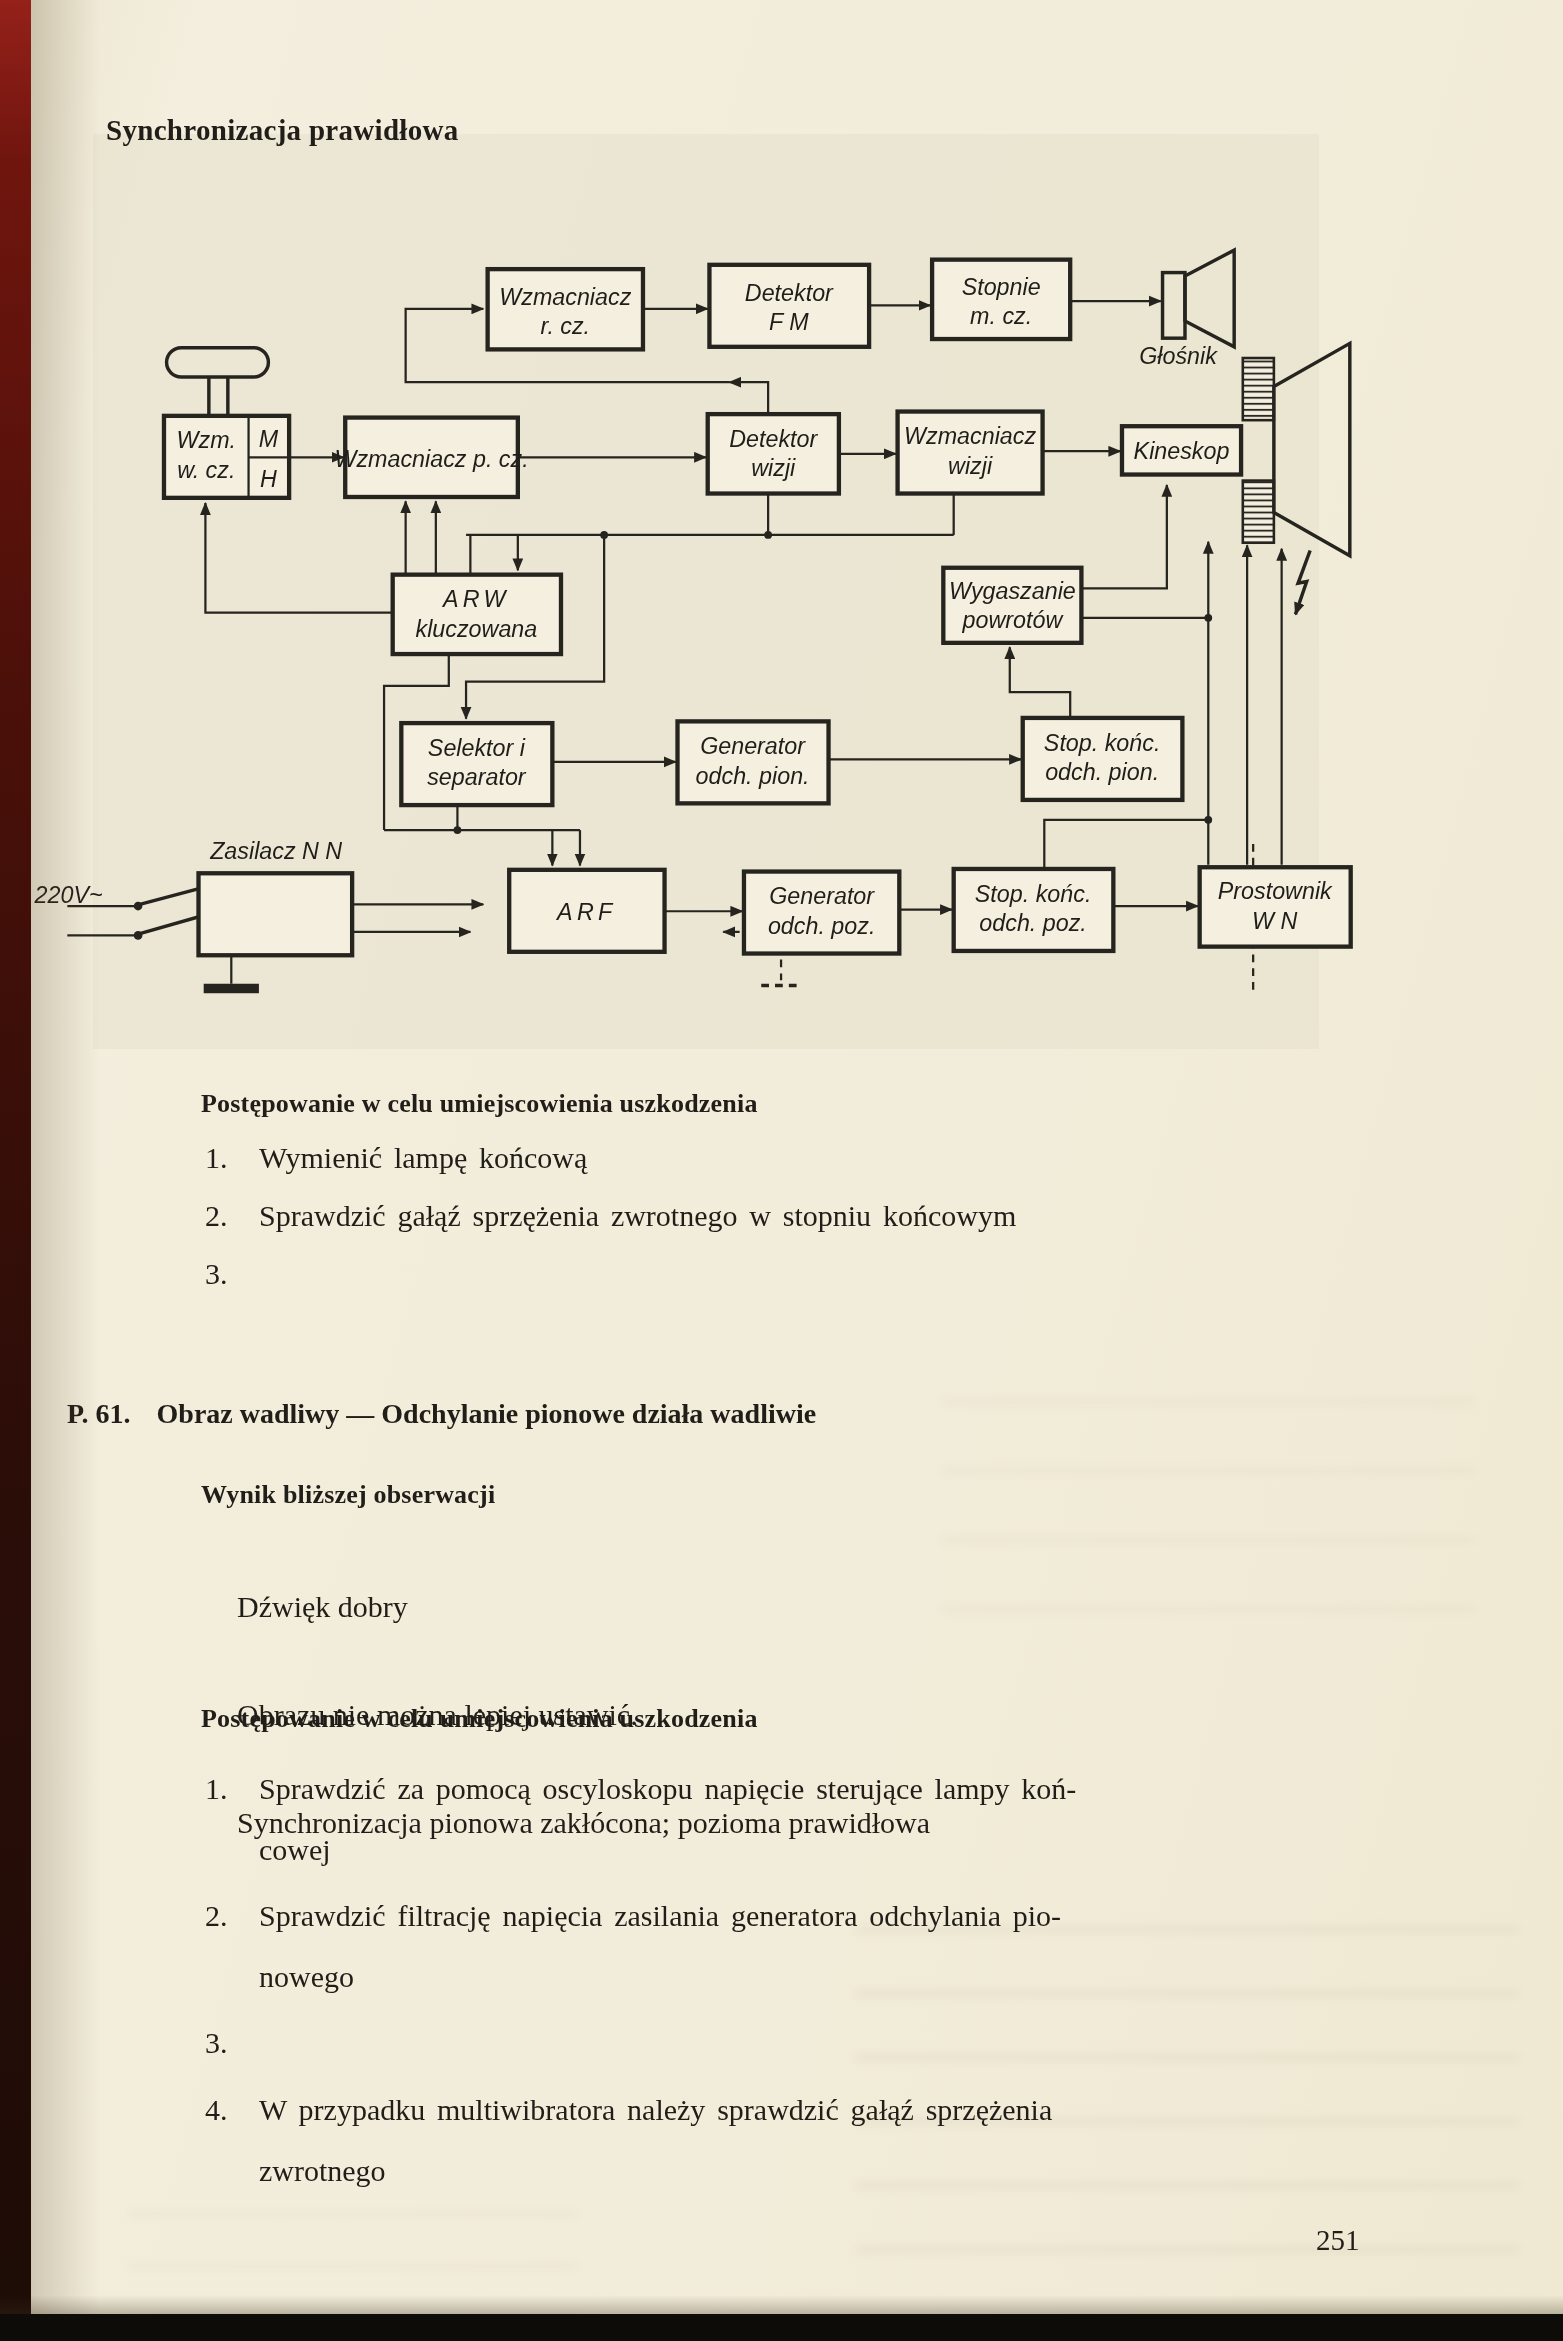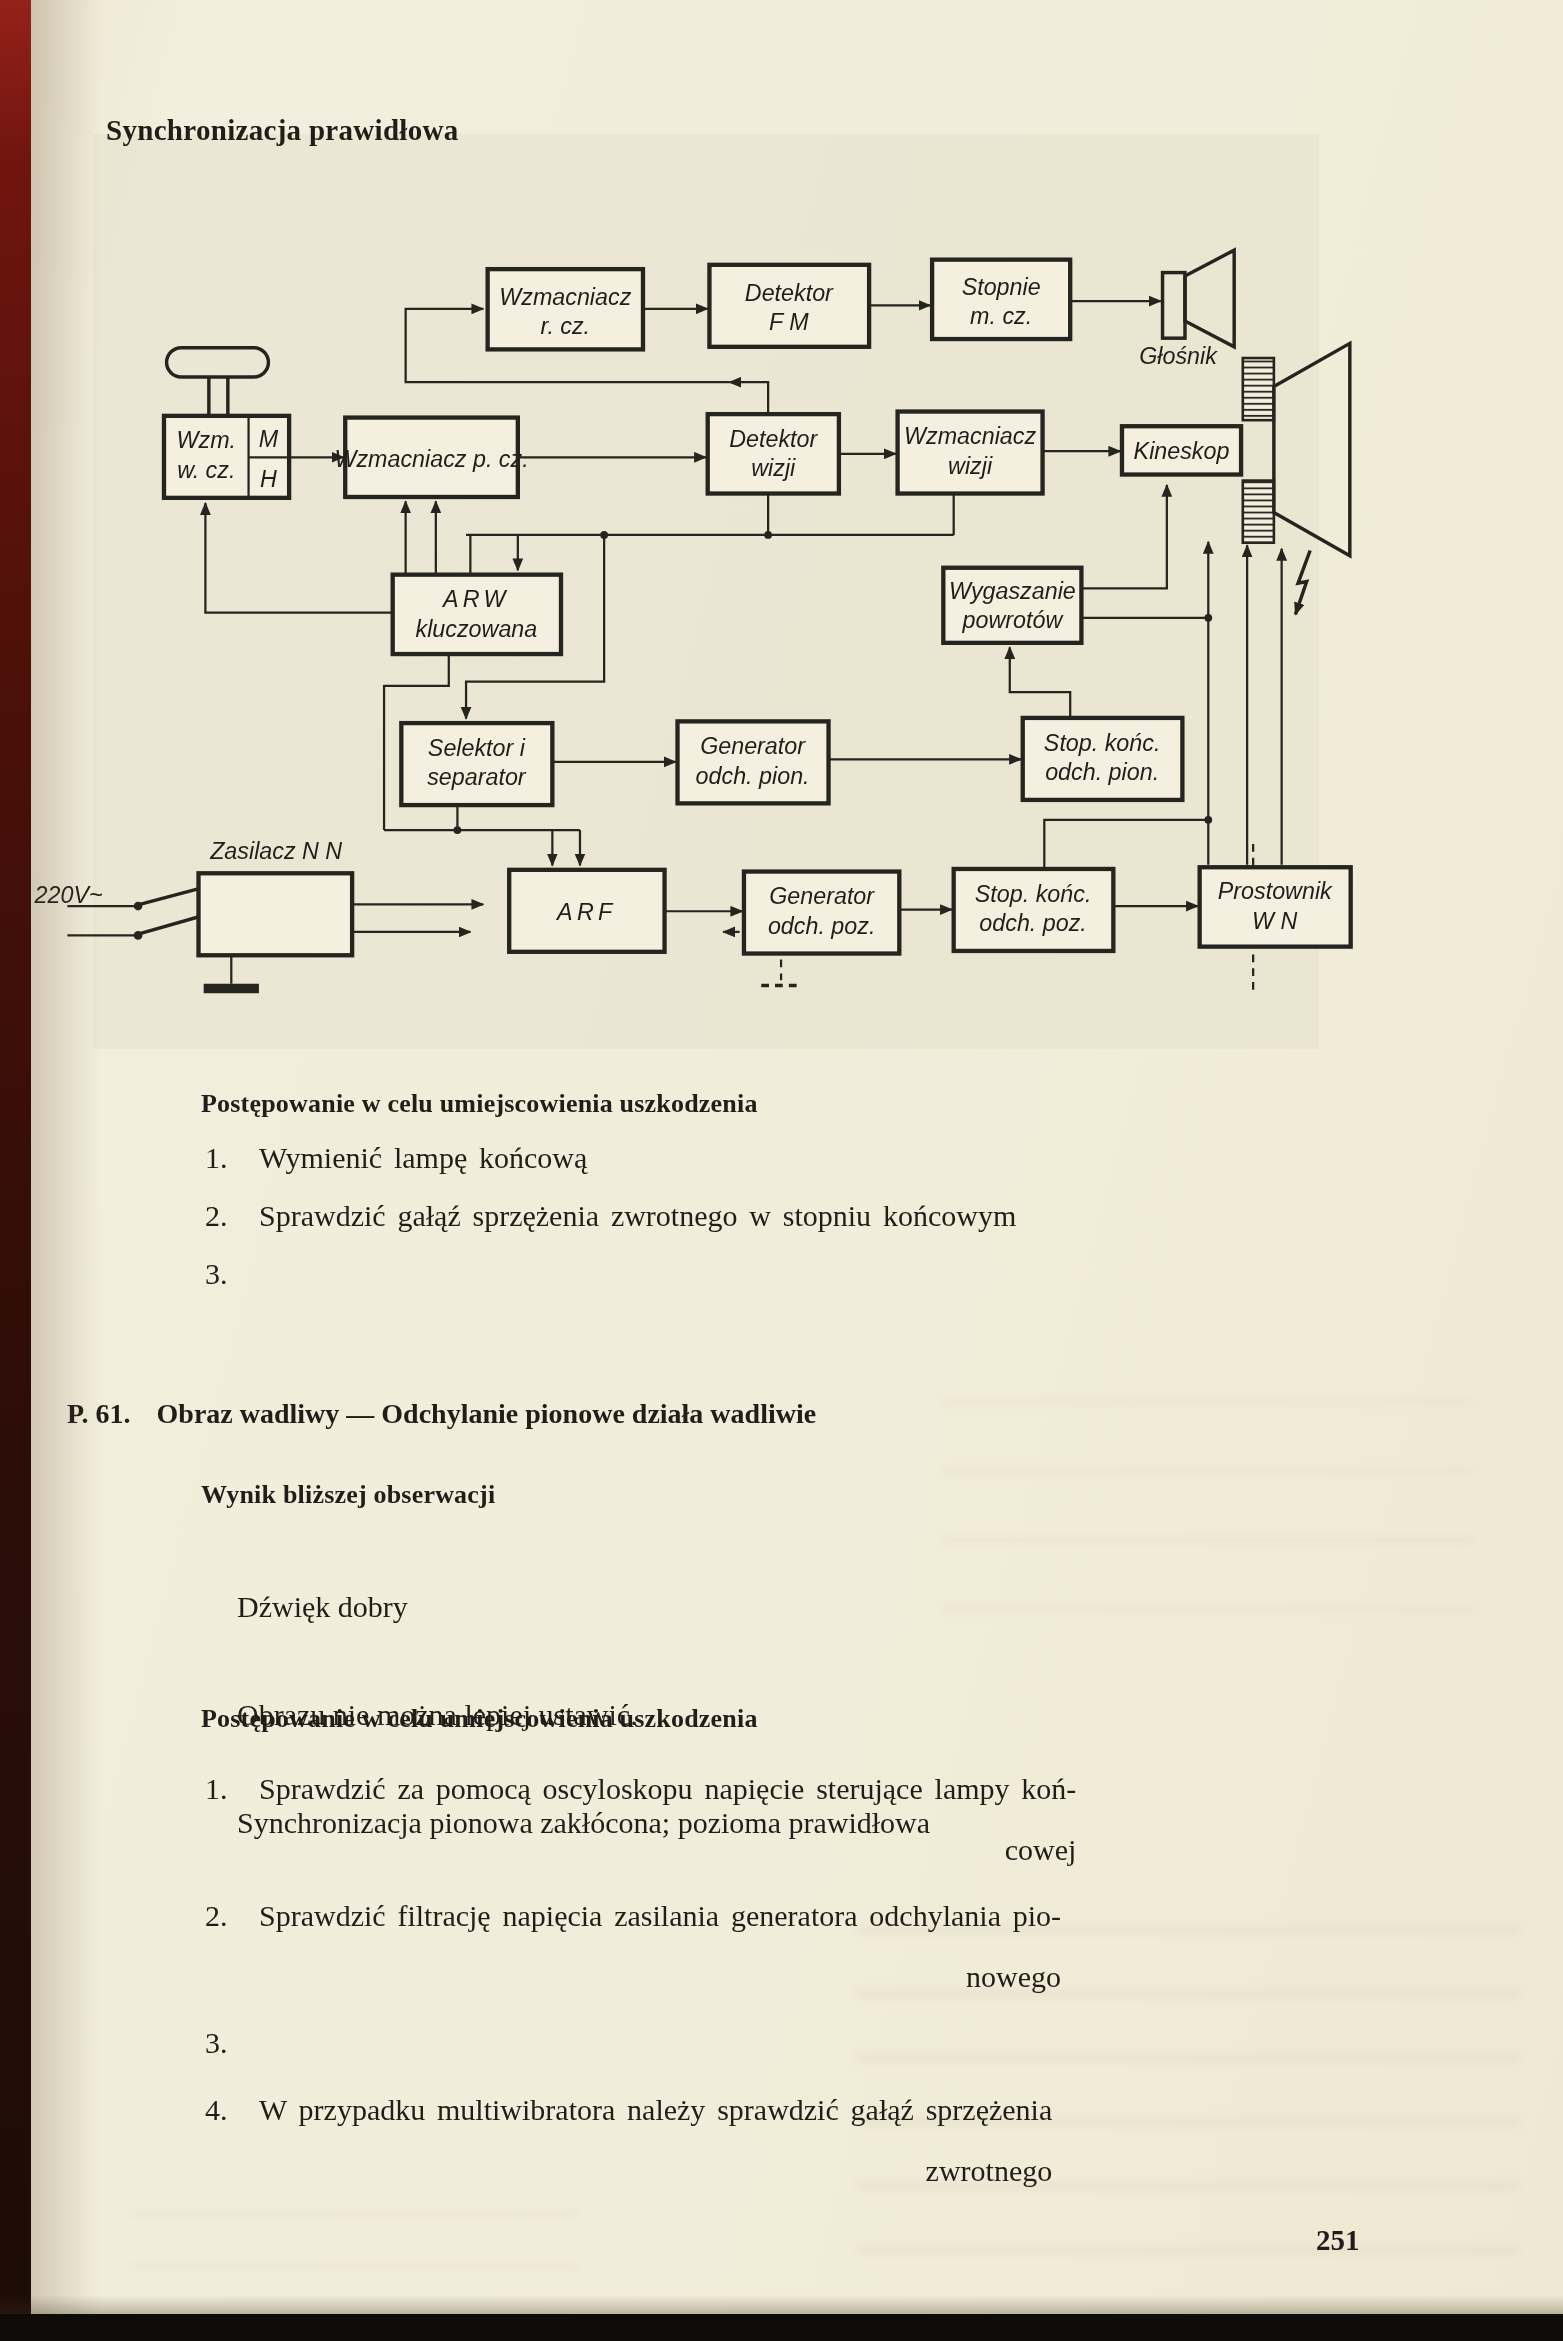--- a/index.html
+++ b/index.html
@@ -33,29 +33,29 @@
   .obs-head{left:201px;top:1480px;}
   .sec2-head{left:201px;top:1704px;}
 
   .num-list{position:absolute;left:205px;}
   .list-p60{top:1129px;width:1174px;}
   .list-p61{top:1758px;width:1191px;}
   .li{display:flex;font-size:30px;}
   .list-p60 .li{line-height:58px;}
   .list-p61 .li{line-height:61px;margin-bottom:5.2px;}
   .li .num{width:54px;flex:none;}
-  .li .txt{white-space:pre-line;word-spacing:4.3px;text-align:right;}
+  .li .txt{white-space:pre-line;word-spacing:4.3px;}
 
   .p61-title{position:absolute;left:67px;top:1398px;font-size:28px;font-weight:bold;white-space:nowrap;}
   .p61-title .no{margin-right:26px;}
 
   .obs{position:absolute;left:201px;top:1526px;font-size:30px;line-height:54px;white-space:pre-line;margin-left:36px;}
   .obs div{white-space:nowrap;}
 
-  .page-num{position:absolute;left:1316px;top:2224px;font-size:29px;font-weight:bold;}
+  .page-num{position:absolute;left:1316px;top:2224px;font-size:29px;font-weight:normal;}
 
   svg.diagram{position:absolute;left:0;top:129px;}
   svg .box{fill:#f4efde;stroke:#26241f;stroke-width:5;}
   svg .wire{stroke:#26241f;stroke-width:2.6;fill:none;}
   svg .thick{stroke-width:4;}
   svg .dash{stroke-dasharray:9 7;}
   svg text{font-family:"Liberation Sans",sans-serif;font-style:italic;font-size:27px;
     fill:#201e1a;text-anchor:middle;}
   svg text.start{text-anchor:start;}
   svg .sp{letter-spacing:5px;}

